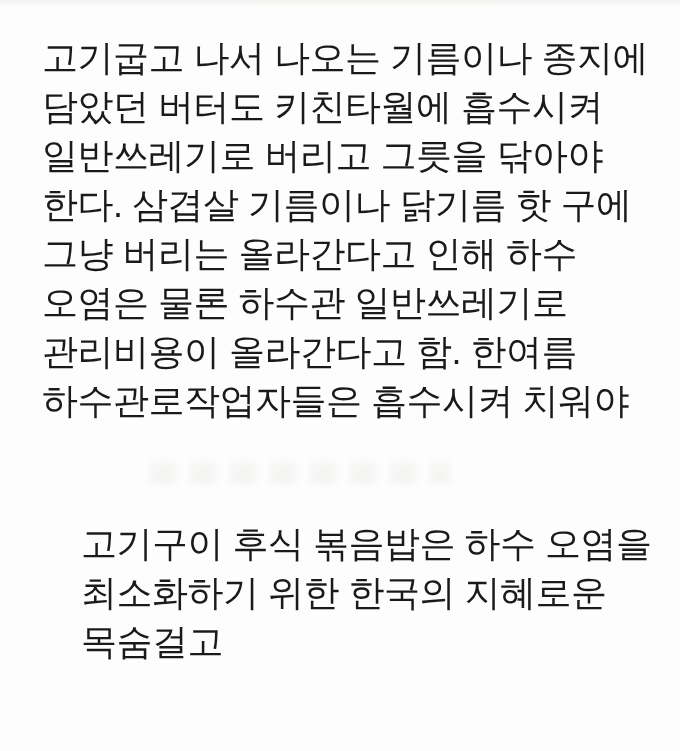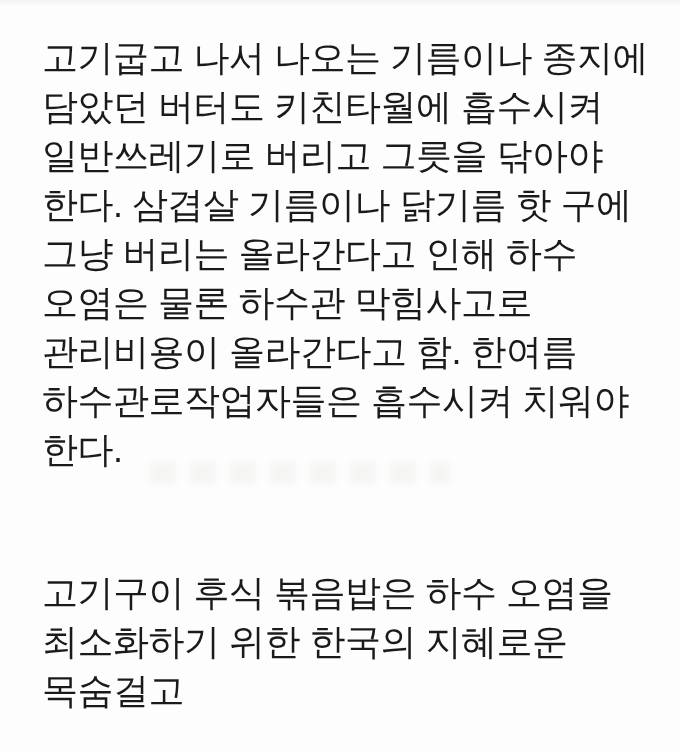--- a/index.html
+++ b/index.html
@@ -24,20 +24,21 @@
     line-height: 49px;
     font-weight: 500;
     letter-spacing: -0.5px;
     color: #1a1a1a;
   }
   .paragraph {
     white-space: nowrap;
   }
   .paragraph-second {
     margin-top: 94px;
+    margin-left: 39px;
   }
   .text-line {
     height: 49px;
   }
   
   .ghost-artifact {
     position: absolute;
     left: 150px;
     top: 462px;
     width: 300px;
@@ -58,24 +59,23 @@
 <body>
 
 <div class="page">
 
   <div class="paragraph paragraph-first">
     <div class="text-line">고기굽고 나서 나오는 기름이나 종지에</div>
     <div class="text-line">담았던 버터도 키친타월에 흡수시켜</div>
     <div class="text-line">일반쓰레기로 버리고 그릇을 닦아야</div>
     <div class="text-line">한다. 삼겹살 기름이나 닭기름 핫 구에</div>
     <div class="text-line">그냥 버리는 올라간다고 인해 하수</div>
-    <div class="text-line">오염은 물론 하수관 막힘사고로</div>
+    <div class="text-line">오염은 물론 하수관 일반쓰레기로</div>
     <div class="text-line">관리비용이 올라간다고 함. 한여름</div>
     <div class="text-line">하수관로작업자들은 흡수시켜 치워야</div>
-    <div class="text-line">한다.</div>
   </div>
 
   <div class="ghost-artifact"></div>
 
   <div class="paragraph paragraph-second">
     <div class="text-line">고기구이 후식 볶음밥은 하수 오염을</div>
     <div class="text-line">최소화하기 위한 한국의 지혜로운</div>
     <div class="text-line">목숨걸고</div>
   </div>
 

